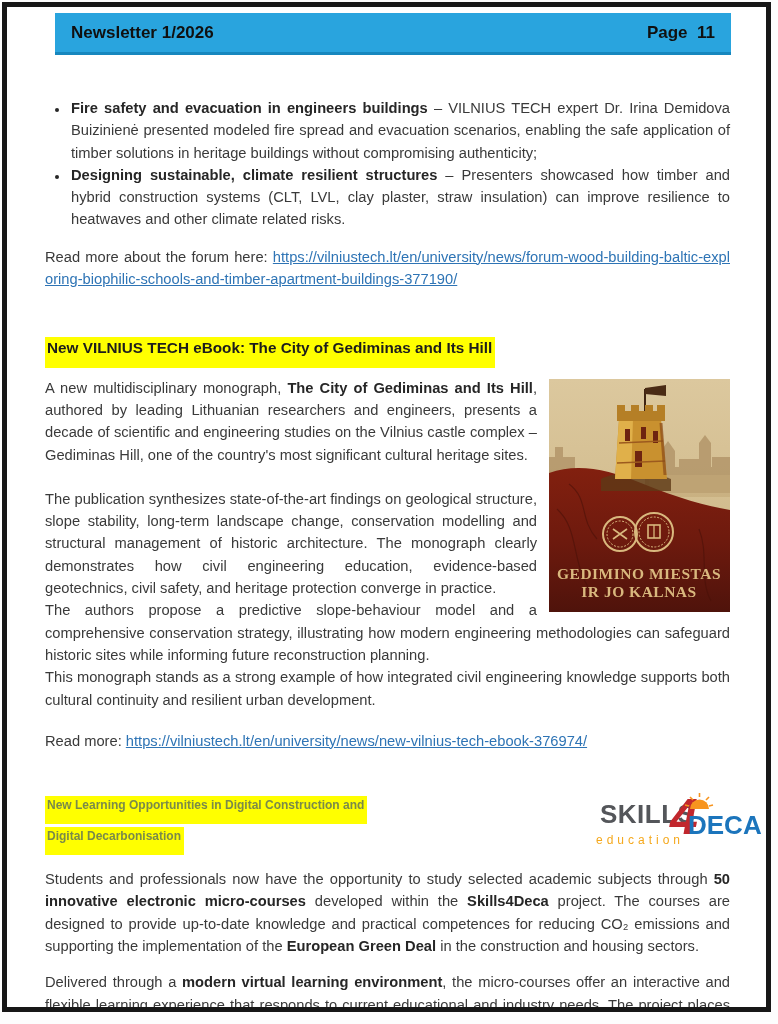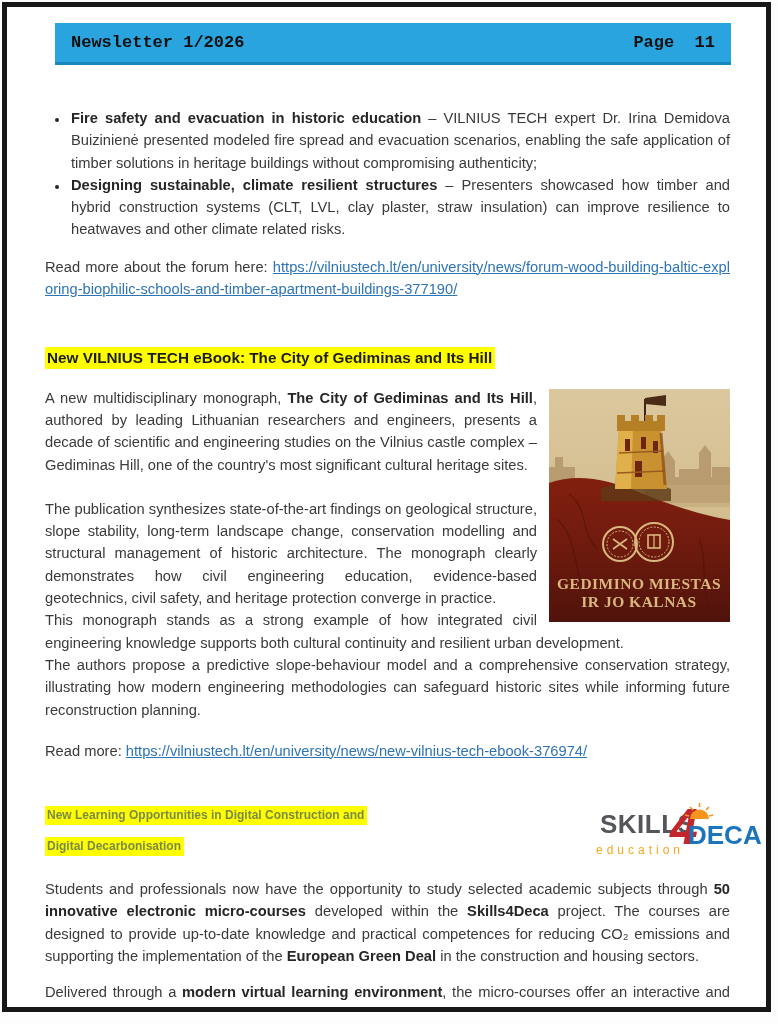--- a/index.html
+++ b/index.html
@@ -3,42 +3,42 @@
 <meta charset="utf-8">
 <style>
   html,body { margin:0; padding:0; background:#fdfdfd; }
   body { width:778px; height:1024px; position:relative; font-family:"Liberation Sans", sans-serif; color:#3a3a3a; }
   .frame {
     position:absolute; left:2px; top:2px; width:769px; height:1010px;
     box-sizing:border-box; border:5px solid #171717; background:#fff; overflow:hidden;
   }
   
   .banner {
-    margin:16px 35px 0 48px; height:42px; background:#29A4DE;
+    margin:6px 35px 0 48px; height:42px; background:#29A4DE;
     border-bottom:3px solid #1787BE;
     display:flex; align-items:center; justify-content:space-between;
-    padding:0 16px; box-sizing:border-box;font-family:Liberation Mono, monospace;
+    padding:0 16px; box-sizing:border-box;
   }
   .banner .ttl { font-weight:bold; font-size:17px; color:#101010; }
   .banner .pg  { font-weight:bold; font-size:17px; color:#101010; white-space:pre; }
   
   .content { padding:0 36px 0 38px; font-size:14.7px; line-height:22.3px; }
   .just { text-align:justify; }
   b { color:#262626; }
   
   ul.blist { margin:42px 0 0 0; padding-left:24px; }
   ul.blist li { text-align:justify; margin:0; padding-left:2px; }
   ul.blist li::marker { font-size:12px; color:#262626; }
   
   .doc-link, a.doc-link, [data-name="hyperlink"] {
     color:#2E74B5; text-decoration:underline; cursor:pointer; word-break:break-all;
   }
   .readmore { margin:15px 0 0 0; }
   
-  .hl { background:#FFFF00; padding:2px 3px 3px 2px; }
+  .hl { background:#FFFF00; padding:2px 3px 12px 2px; }
   .h-ebook { margin:47px 0 0 0; font-size:15.3px; font-weight:bold; color:#1c1c1c; }
   .h-skills { margin:38px 0 0 0; font-size:12px; font-weight:bold; color:#7A8A4A; line-height:31px; }
   
   .sec-ebook { margin-top:17px; }
   .cover { float:right; width:181px; height:233px; margin:2px 0 6px 12px; display:block; }
   .p-gap { margin:0 0 22px 0; }
   .p0 { margin:0; }
   .clear { clear:both; }
   
   .sec-skills { margin-top:20px; }
@@ -57,21 +57,21 @@
 <div class="frame" data-name="page-frame">
 
   <div class="banner" data-name="header-banner">
     <span class="ttl" data-name="newsletter-title">Newsletter 1/2026</span>
     <span class="pg" data-name="page-number">Page  11</span>
   </div>
 
   <div class="content">
 
     <ul class="blist" data-name="bullet-list">
-      <li data-name="bullet-item-fire-safety"><b data-name="bold-text">Fire safety and evacuation in historic education</b><span data-name="text"> – VILNIUS TECH expert Dr. Irina Demidova Buizinienė presented modeled fire spread and evacuation scenarios, enabling the safe application of timber solutions in heritage buildings without compromising authenticity;</span></li>
+      <li data-name="bullet-item-fire-safety"><b data-name="bold-text">Fire safety and evacuation in engineers buildings</b><span data-name="text"> – VILNIUS TECH expert Dr. Irina Demidova Buizinienė presented modeled fire spread and evacuation scenarios, enabling the safe application of timber solutions in heritage buildings without compromising authenticity;</span></li>
       <li data-name="bullet-item-resilient-structures"><b data-name="bold-text">Designing sustainable, climate resilient structures</b><span data-name="text"> – Presenters showcased how timber and hybrid construction systems (CLT, LVL, clay plaster, straw insulation) can improve resilience to heatwaves and other climate related risks.</span></li>
     </ul>
 
     <p class="readmore just" data-name="read-more-forum-line"><span data-name="text">Read more about the forum here: </span><a class="doc-link" href="#" data-name="hyperlink">https://vilniustech.lt/en/university/news/forum-wood-building-baltic-exploring-biophilic-schools-and-timber-apartment-buildings-377190/</a></p>
 
     <h2 class="h-ebook" data-name="ebook-section-heading"><span class="hl" data-name="ebook-heading-highlight">New VILNIUS TECH eBook: The City of Gediminas and Its Hill</span></h2>
 
     <div class="sec-ebook" data-name="ebook-section">
 
       <svg class="cover" viewBox="0 0 181 233" data-name="book-cover-image" aria-hidden="true">
@@ -141,22 +141,22 @@
           <rect x="99" y="146" width="12" height="13" stroke-width="1.6"></rect>
           <path d="M105,146 L105,159" stroke-width="1.3"></path>
         </g>
 
         <text x="90" y="200" text-anchor="middle" font-family="Liberation Serif, serif" font-weight="bold" font-size="15.5" letter-spacing="0.5" fill="#D9B87E" data-name="cover-title-line1">GEDIMINO MIESTAS</text>
         <text x="90" y="218" text-anchor="middle" font-family="Liberation Serif, serif" font-weight="bold" font-size="15.5" letter-spacing="0.5" fill="#D9B87E" data-name="cover-title-line2">IR JO KALNAS</text>
       </svg>
 
       <p class="just p-gap" data-name="ebook-paragraph-1"><span data-name="text">A new multidisciplinary monograph, </span><b data-name="bold-text">The City of Gediminas and Its Hill</b><span data-name="text">, authored by leading Lithuanian researchers and engineers, presents a decade of scientific and engineering studies on the Vilnius castle complex – Gediminas Hill, one of the country's most significant cultural heritage sites.</span></p>
       <p class="just p0" data-name="ebook-paragraph-2">The publication synthesizes state-of-the-art findings on geological structure, slope stability, long-term landscape change, conservation modelling and structural management of historic architecture. The monograph clearly demonstrates how civil engineering education, evidence-based geotechnics, civil safety, and heritage protection converge in practice.</p>
+      <p class="just p0" data-name="ebook-paragraph-3">The authors propose a predictive slope-behaviour model and a comprehensive conservation strategy, illustrating how modern engineering methodologies can safeguard historic sites while informing future reconstruction planning.</p>
       <p class="just p0" data-name="ebook-paragraph-4">This monograph stands as a strong example of how integrated civil engineering knowledge supports both cultural continuity and resilient urban development.</p>
-      <p class="just p0" data-name="ebook-paragraph-3">The authors propose a predictive slope-behaviour model and a comprehensive conservation strategy, illustrating how modern engineering methodologies can safeguard historic sites while informing future reconstruction planning.</p>
       <div class="clear"></div>
     </div>
 
     <p class="readmore just" style="margin-top:19px" data-name="read-more-ebook-line"><span data-name="text">Read more: </span><a class="doc-link" href="#" data-name="hyperlink">https://vilniustech.lt/en/university/news/new-vilnius-tech-ebook-376974/</a></p>
 
     <div class="sec-skills" data-name="skills-section">
 
       <div class="logo" data-name="skills4deca-logo">
         <span class="lg-skills" data-name="logo-skills-text">SKILLS</span>
         <span class="lg-4" data-name="logo-four-text">4</span>

